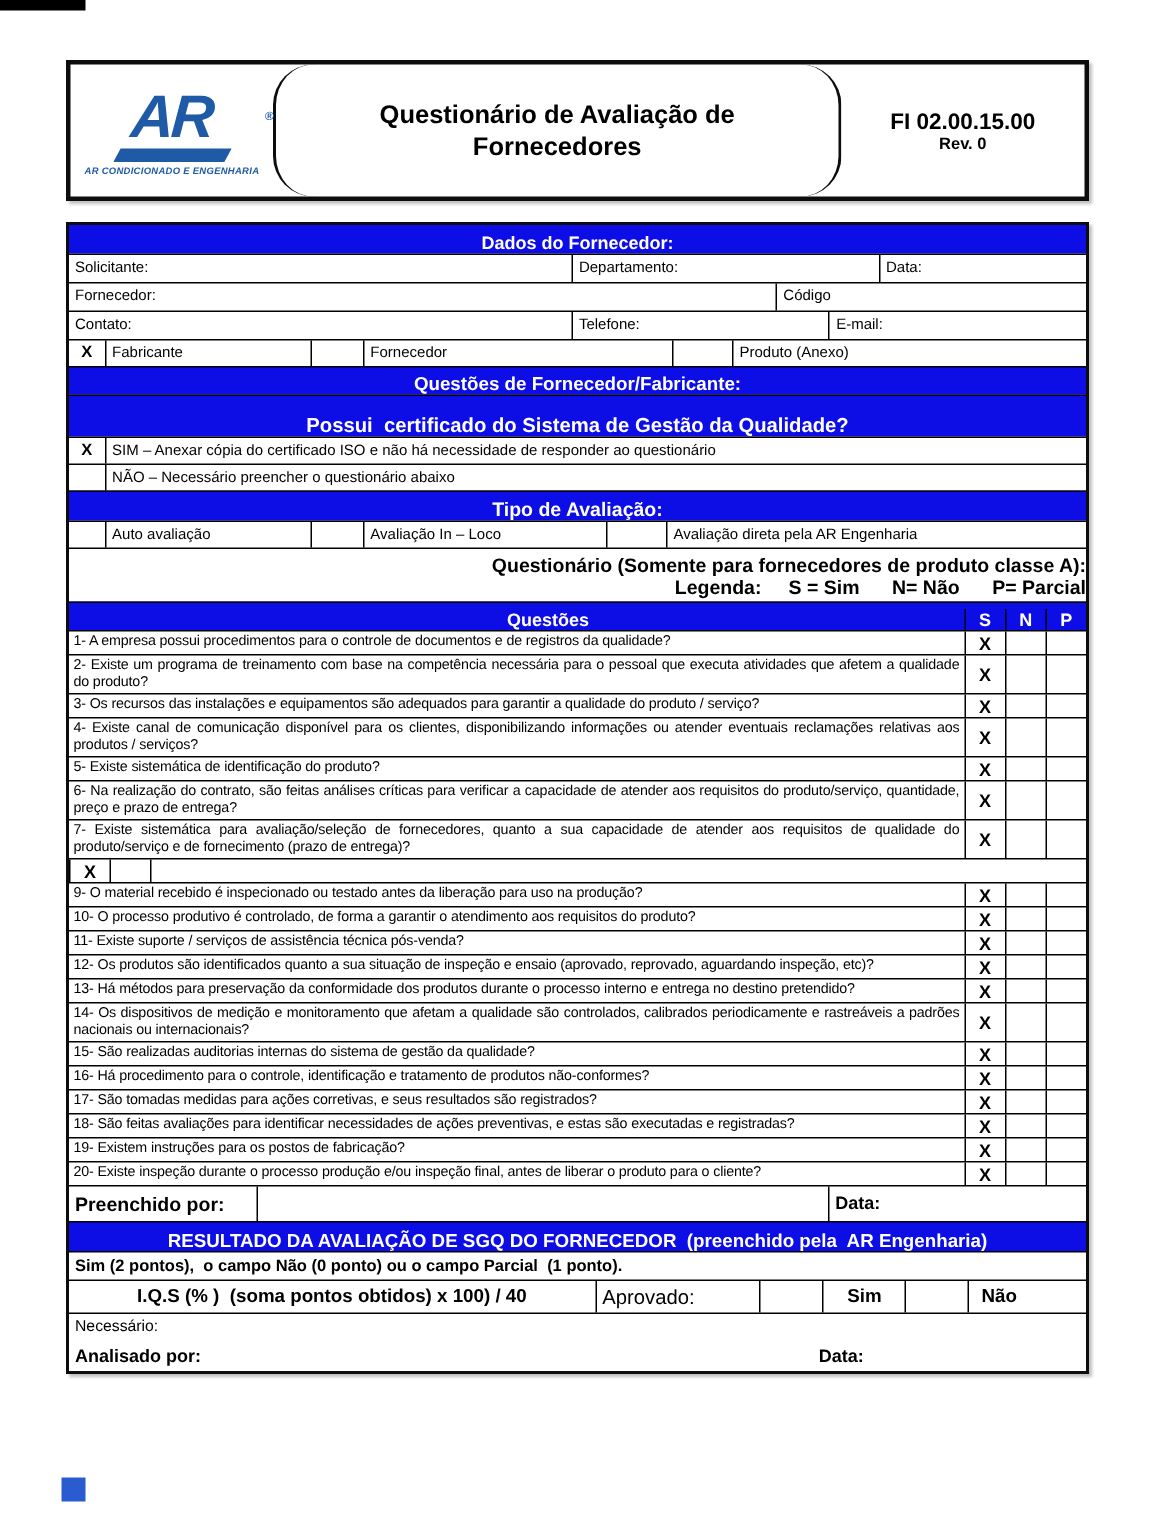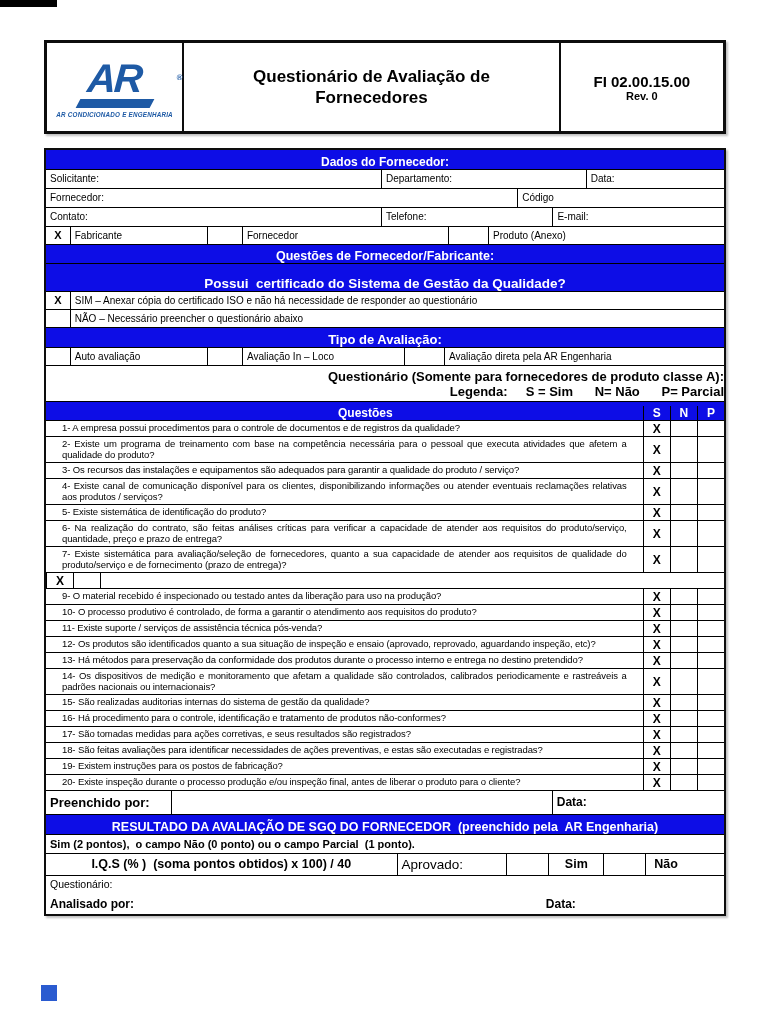--- a/index.html
+++ b/index.html
@@ -20,21 +20,21 @@
   #header-box {
     position: absolute; left: 44px; top: 40px; width: 682px; height: 94px;
     border: 3px solid #0d0d0d; background: #fff; display: flex;
     box-shadow: 2px 2px 2px rgba(0,0,0,0.25);
   }
   .h-cell { height: 100%; }
   .h-logo { width: 20%; display: flex; align-items: center; justify-content: center; }
   .h-title {
     width: 56%; border-left: 2px solid #0d0d0d; border-right: 2px solid #0d0d0d;
     display: flex; flex-direction: column; align-items: center; justify-content: center;
-    font-weight: 700; font-size: 17px; line-height: 21px; text-align: center;
+    font-weight: 700; font-size: 17px; line-height: 21px; text-align: center; border-radius: 27px;
   }
   .h-code {
     width: 24%; display: flex; flex-direction: column; align-items: center; justify-content: center;
   }
   .h-code .code { font-weight: 700; font-size: 15px; }
   .h-code .rev { font-weight: 700; font-size: 11px; }
 
   
   .logo-wrap { position: relative; text-align: center; padding-top: 2px; }
   .logo-letters {
@@ -78,21 +78,21 @@
   #q-heading .l2 { font-weight: 700; font-size: 13px; line-height: 15px; }
 
   
   .q-head { height: 19px; }
   .q-head .qh-label { width: 88%; display: flex; align-items: center; justify-content: center; font-size: 12px; padding-left: 42px; }
   .q-head .qh-col { width: 4%; display: flex; align-items: center; justify-content: center; border-left: 1px solid #000; font-size: 12px; }
 
   
   .q-row { display: flex; border-top: 1px solid #000; min-height: 16px; }
   .q-text {
-    width: 88%; font-size: 9.5px; line-height: 10.5px; padding: 2px 16px;
+    width: 88%; font-size: 9.5px; line-height: 10.5px; padding: 2px 3px;
     text-align: justify; letter-spacing: -0.1px;
   }
   .q-ans {
     width: 4%; border-left: 1px solid #000; display: flex; align-items: center; justify-content: center;
     font-weight: 700; font-size: 12px;
   }
 
   
   .preench-row { height: 24px; align-items: center; }
   .preench-label { width: 18.4%; font-weight: 700; font-size: 13px; border-left: none; }
@@ -356,21 +356,21 @@
     <div class="c iqs-formula pre">I.Q.S (% )  (soma pontos obtidos) x 100) / 40</div>
     <div class="c iqs-aprov">Aprovado:</div>
     <div class="c iqs-box"></div>
     <div class="c iqs-sim">Sim</div>
     <div class="c iqs-box"></div>
     <div class="c iqs-nao">Não</div>
   </div>
 
   <div class="row">
     <div class="c coment-cell">
-      <div class="coment-label">Questionário:</div>
+      <div class="coment-label">Necessário:</div>
       <div class="analisado-line">
         <span class="analisado-label">Analisado por:</span>
         <span class="analisado-data">Data:</span>
       </div>
     </div>
   </div>
 
 </div>
 
 </body></html>

